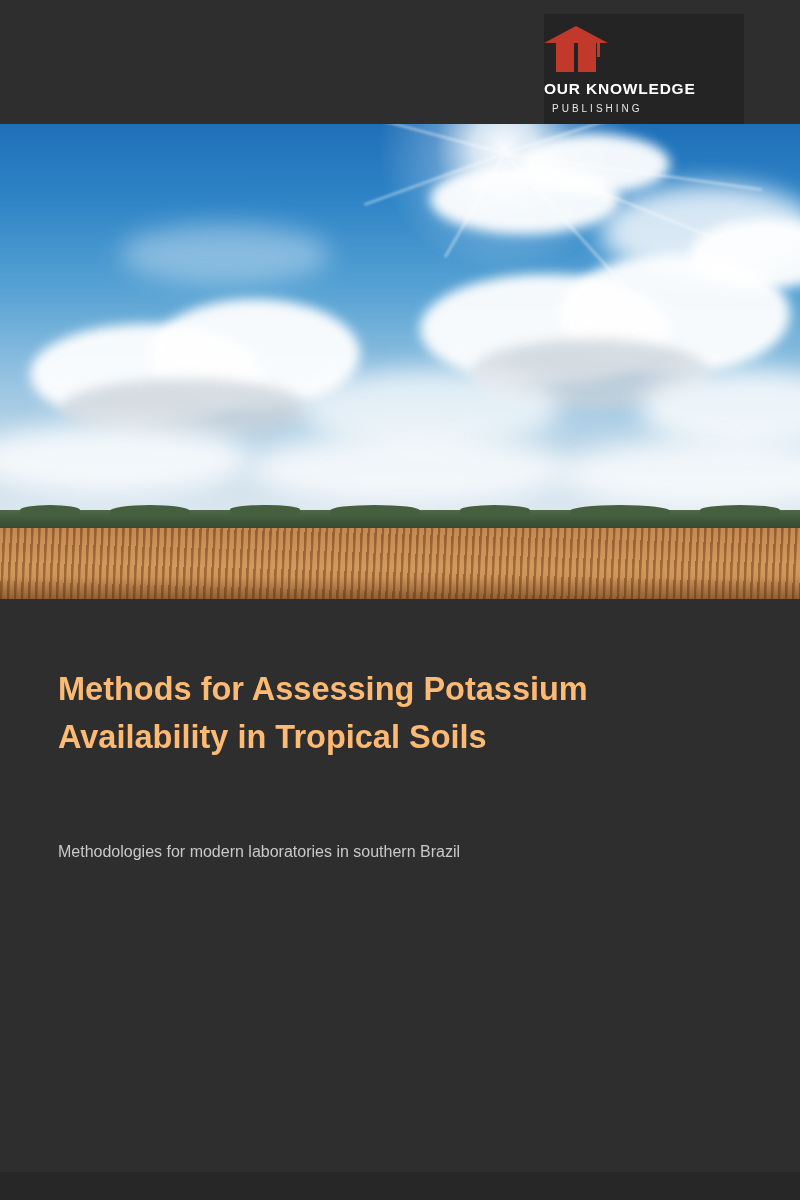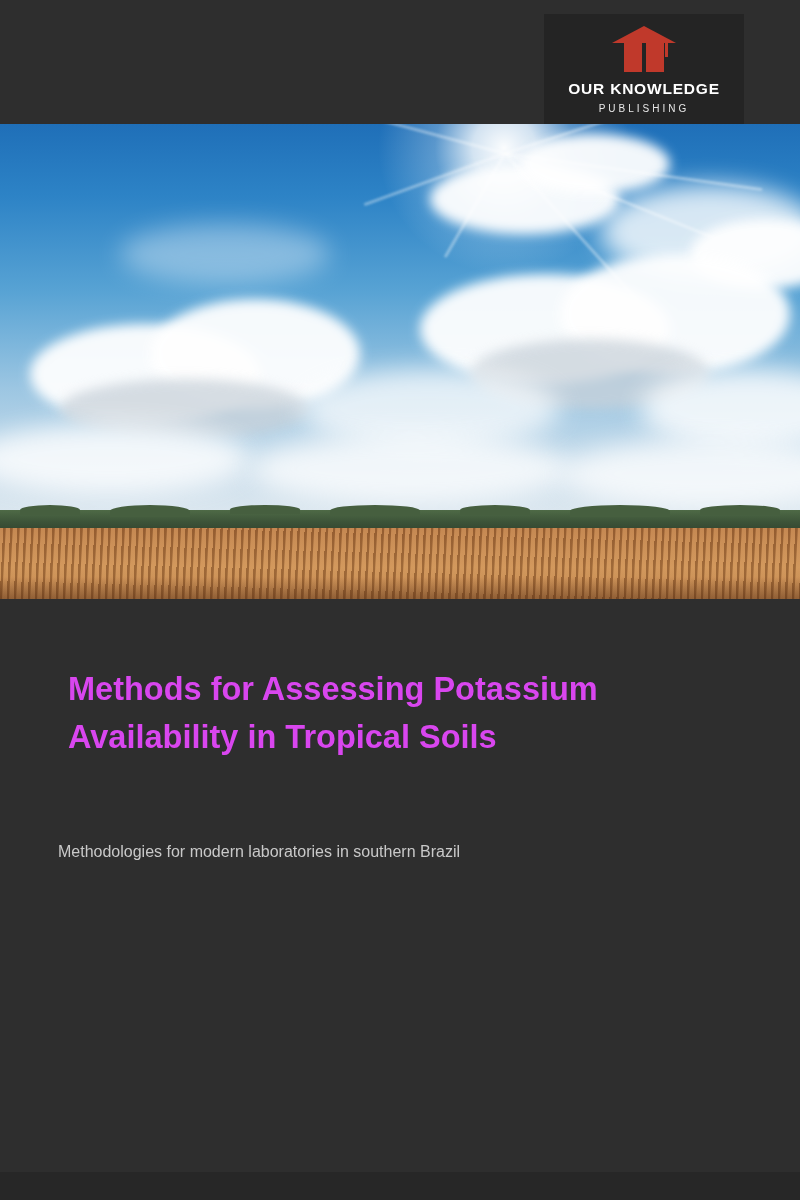--- a/index.html
+++ b/index.html
@@ -28,21 +28,21 @@
   }
   .publisher-badge {
     position: absolute;
     right: 56px;
     top: 14px;
     width: 200px;
     height: 110px;
     background: #242424;
     display: flex;
     flex-direction: column;
-    align-items: center;
+    align-items: flex-start;
     justify-content: flex-start;
     padding-top: 10px;
     box-sizing: border-box;
   }
   .logo-mark {
     width: 64px;
     height: 50px;
     position: relative;
     margin-bottom: 6px;
   }
@@ -86,20 +86,21 @@
     letter-spacing: 0.8px;
     line-height: 1.2;
     text-align: center;
   }
   .pub-sub {
     color: #e8e8e8;
     font-size: 10px;
     letter-spacing: 3px;
     margin-top: 4px;
     text-align: center;
+    margin-left: 8px;
   }
 
   
   .photo {
     position: absolute;
     left: 0;
     top: 124px;
     width: 800px;
     height: 475px;
     overflow: hidden;
@@ -179,24 +180,24 @@
   .text-area {
     position: absolute;
     left: 0;
     top: 599px;
     width: 800px;
     height: 601px;
     background: #2e2e2e;
   }
   .title {
     position: absolute;
-    left: 68px;
+    left: 58px;
     top: 66px;
     width: 640px;
-    color: #d946ef;
+    color: #fdba74;
     font-size: 32.5px;
     font-weight: bold;
     line-height: 1.48;
   }
   .subtitle {
     position: absolute;
     left: 58px;
     top: 240px;
     width: 660px;
     color: #c9c9c9;

